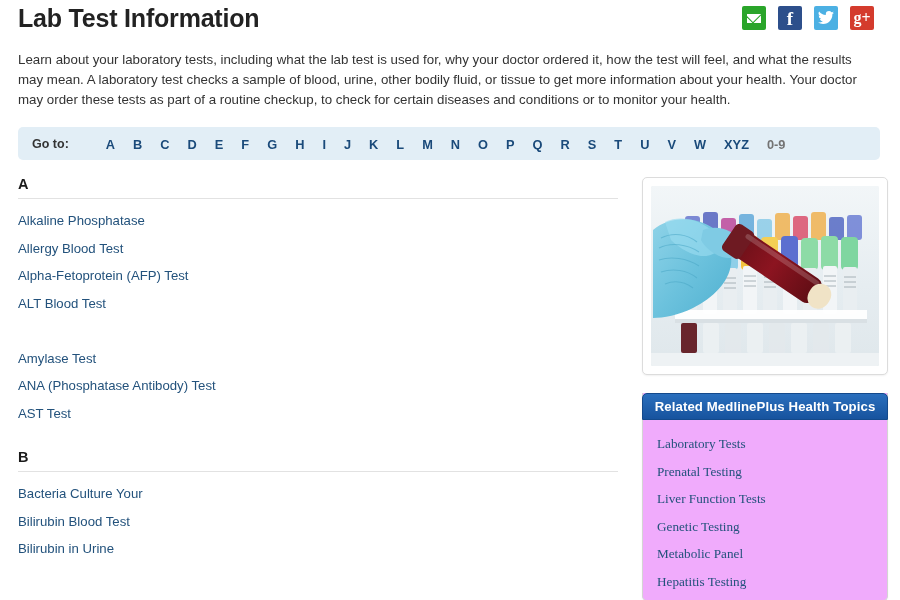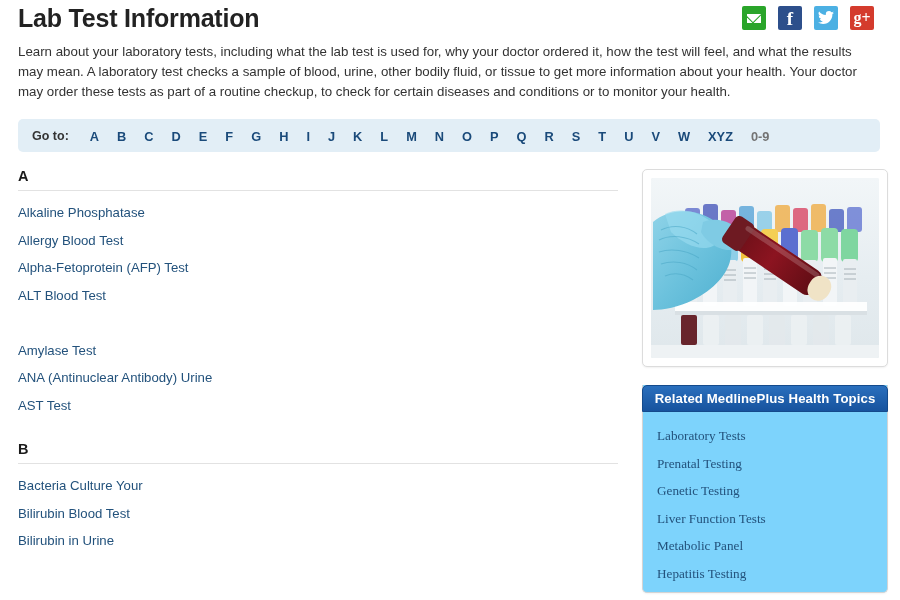--- a/index.html
+++ b/index.html
@@ -74,21 +74,21 @@
   .soc-tw svg { display:block; }
   .soc-gp { background: #d43b2d; }
   .soc-gp span {
     color: #fff; font-weight: bold; font-size: 16px;
     font-family: "Liberation Serif", serif;
     line-height: 16px;
   }
 
   
   .intro {
-    margin: 4px 0 0 0;
+    margin: 12px 0 0 0;
     font-size: 13.3px;
     line-height: 20px;
     color: #333333;
     max-width: 862px;
   }
 
   
   .alpha-nav {
     margin-top: 17px;
     background: #e2eef6;
@@ -96,21 +96,21 @@
     height: 33px;
     display: flex;
     align-items: center;
     padding: 0 14px;
     width: 862px;
   }
   .alpha-nav .goto {
     font-size: 12.5px;
     font-weight: bold;
     color: #333;
-    margin-right: 12px;
+    margin-right: 28px;
   }
   .alpha-nav a {
     font-size: 12.8px;
     font-weight: bold;
     color: #1a4a7a;
     text-decoration: none;
     padding: 0 9px;
     cursor: pointer;
   }
   .alpha-nav a.disabled {
@@ -178,21 +178,21 @@
   }
   .photo svg { display: block; }
 
   
   .topics-card {
     margin-top: 18px;
     width: 246px;
     border: 1px solid #d4d4d4;
     border-top: none;
     border-radius: 0 0 5px 5px;
-    background: #7dd3fc;
+    background: #f0abfc;
     box-shadow: 0 1px 2px rgba(0,0,0,0.05);
   }
   .topics-head {
     background: linear-gradient(to bottom, #2a6fbd 0%, #17539e 100%);
     border: 1px solid #144a8c;
     border-radius: 5px 5px 0 0;
     color: #ffffff;
     font-size: 13.2px;
     font-weight: bold;
     text-align: center;
@@ -254,21 +254,21 @@
     <div class="main-col">
       <div id="sections-host">
           <div class="letter-head">A</div>
           <ul class="test-list">
             <li><a>Alkaline Phosphatase</a></li>
             <li><a>Allergy Blood Test</a></li>
             <li><a>Alpha-Fetoprotein (AFP) Test</a></li>
             <li><a>ALT Blood Test</a></li>
             <li class="spacer"></li>
             <li><a>Amylase Test</a></li>
-            <li><a>ANA (Antinuclear Antibody) Urine</a></li>
+            <li><a>ANA (Phosphatase Antibody) Test</a></li>
             <li><a>AST Test</a></li>
           </ul>
           <div class="letter-head second">B</div>
           <ul class="test-list">
             <li><a>Bacteria Culture Your</a></li>
             <li><a>Bilirubin Blood Test</a></li>
             <li><a>Bilirubin in Urine</a></li>
           </ul>
         </div>
     </div>
@@ -382,22 +382,22 @@
             </g>
           </svg>
         </div>
       </div>
 
       <div class="topics-card">
         <div class="topics-head">Related MedlinePlus Health Topics</div>
         <ul class="topic-list" id="topics-host">
             <li><a>Laboratory Tests</a></li>
             <li><a>Prenatal Testing</a></li>
+            <li><a>Liver Function Tests</a></li>
             <li><a>Genetic Testing</a></li>
-            <li><a>Liver Function Tests</a></li>
             <li><a>Metabolic Panel</a></li>
             <li><a>Hepatitis Testing</a></li>
           </ul>
       </div>
 
     </div>
   </div>
 </div>
 
 </body></html>

